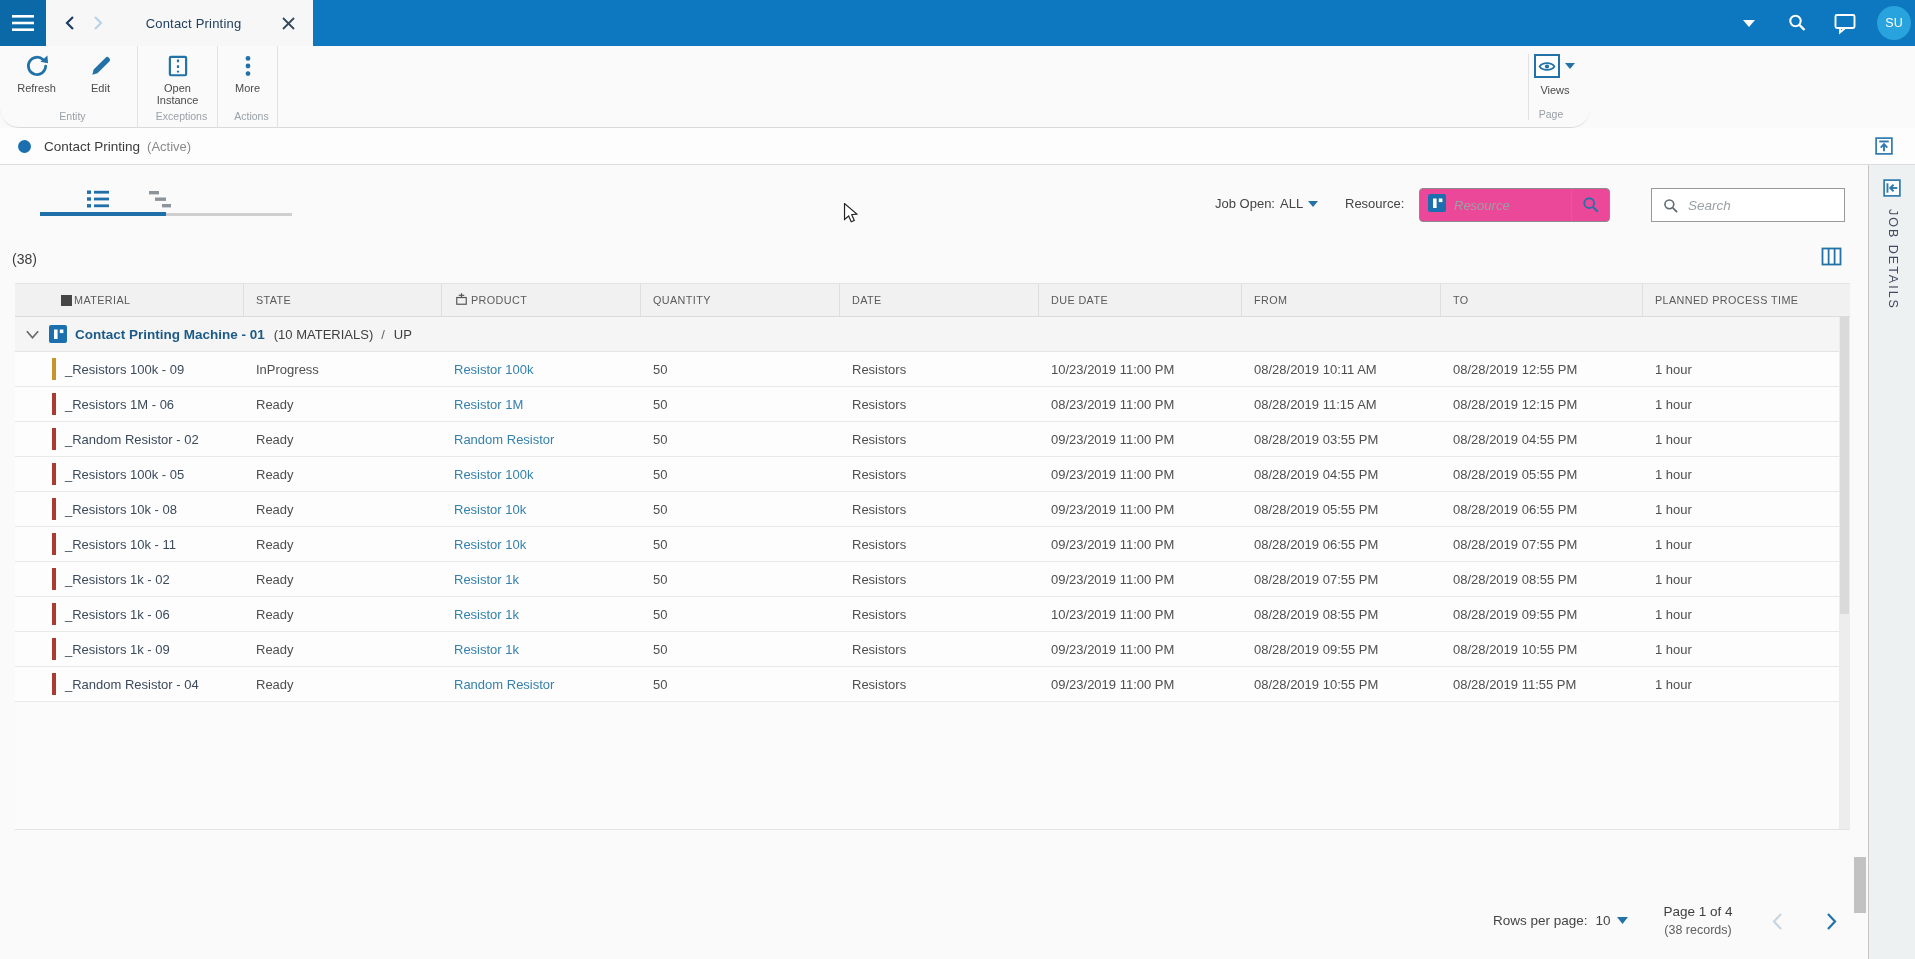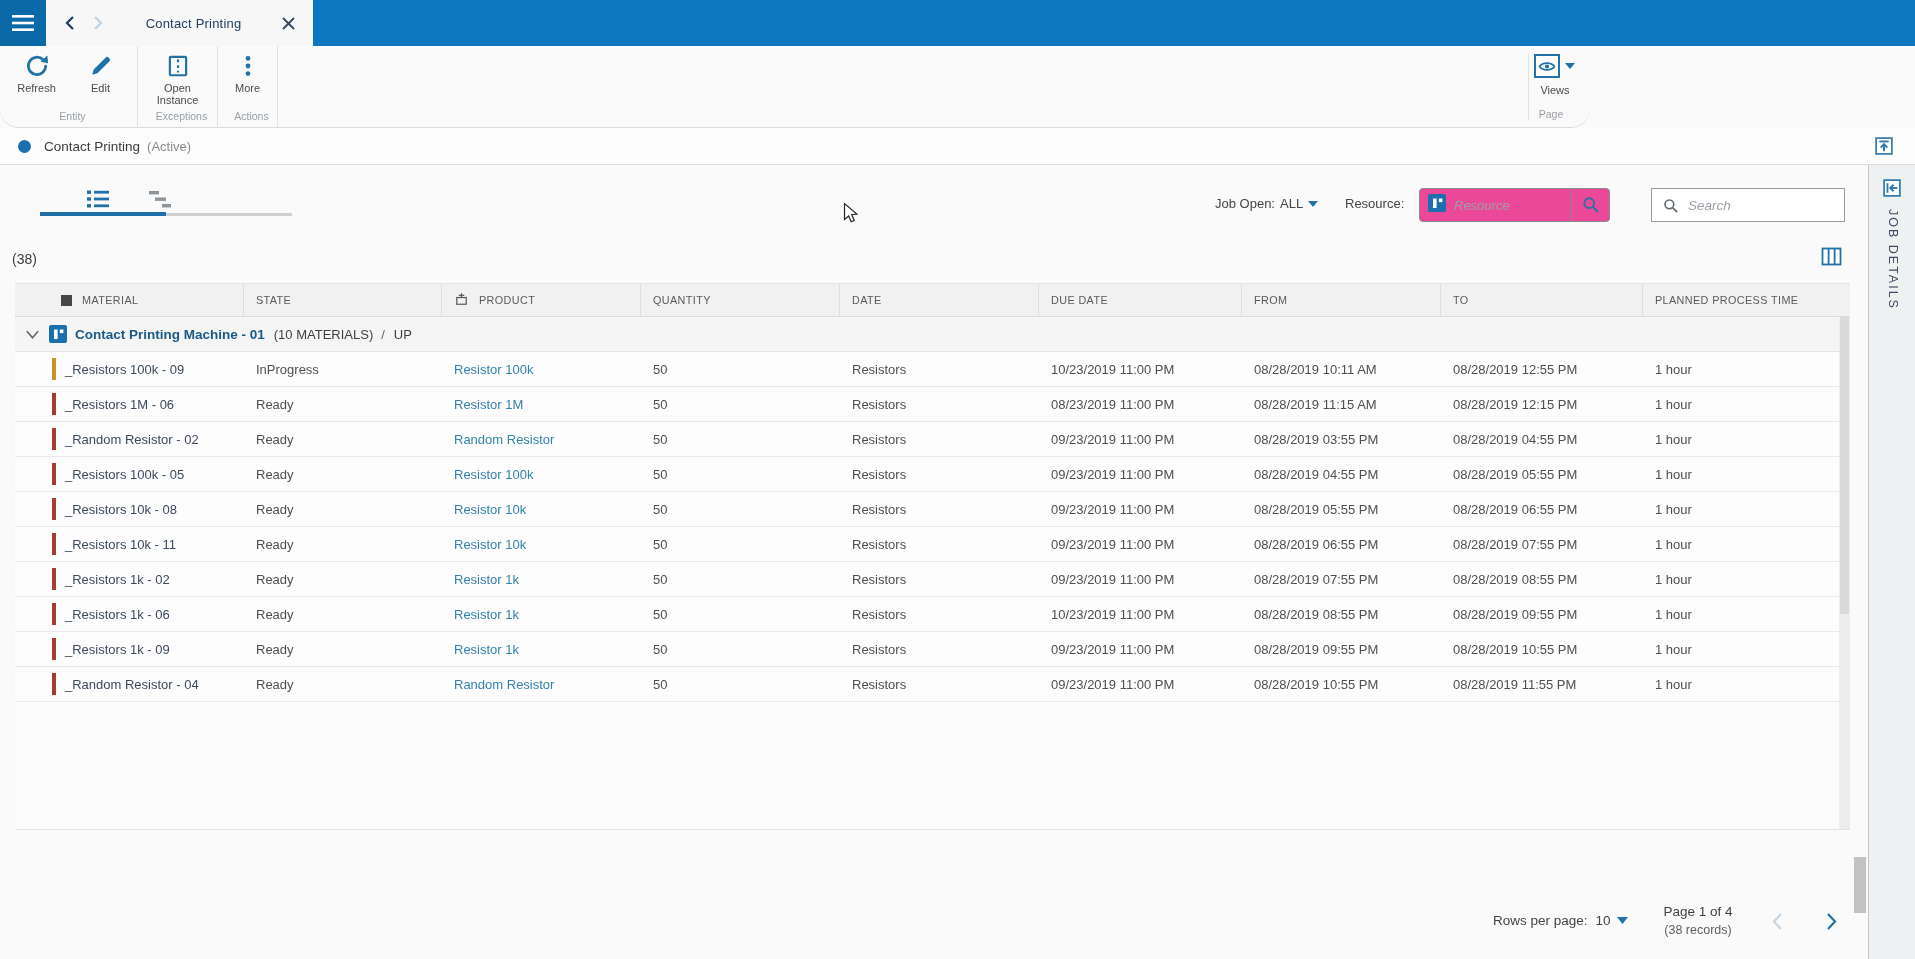--- a/index.html
+++ b/index.html
@@ -77,21 +77,21 @@
   .rec-count { position:absolute; left:12px; top:86px; font-size:14px; color:#3c3c3c; }
   .colchooser { position:absolute; left:1821px; top:82px; cursor:pointer; }
 
   
   .grid { position:absolute; left:15px; top:118px; width:1835px; height:547px; background:#fbfbfb;
     border-bottom:1px solid #e3e3e3; }
   .gridrow { display:grid; grid-template-columns:34px 195px 198px 199px 199px 199px 203px 199px 202px 1fr;
     align-items:center; }
   .thead { height:34px; background:#f1f1f1; border-top:1px solid #e4e4e4; border-bottom:1px solid #dcdcdc; }
   .th { height:100%; display:flex; align-items:center; padding-left:12px; font-size:10.8px;
-    letter-spacing:.4px; color:#5a5a5a; border-right:1px solid #dedede; gap:10px; cursor:pointer; }
+    letter-spacing:.4px; color:#5a5a5a; border-right:1px solid #dedede; gap:2px; cursor:pointer; }
   .th.noborder { border-right:none; }
   .mat-sq { width:11px; height:11px; background:#464646; flex:none; }
   .grouprow { height:35px; background:#f5f5f5; border-bottom:1px solid #e4e4e4; display:flex;
     align-items:center; padding-left:10px; }
   .g-chev { margin-right:9px; cursor:pointer; display:flex; }
   .g-name { font-size:13.5px; font-weight:bold; color:#1c5a87; margin-left:8px; cursor:pointer; }
   .g-count { font-size:13px; color:#3f3f3f; margin-left:9px; }
   .g-slash { font-size:13px; color:#666; margin-left:8px; }
   .g-up { font-size:13px; color:#3f3f3f; margin-left:9px; }
   .row { height:35px; background:#fdfdfd; border-bottom:1px solid #e9e9e9; font-size:13px; color:#4f4f4f; }
@@ -147,20 +147,40 @@
         </svg>
       </span>
       <span class="tab-title">Contact Printing</span>
       <span class="tab-close">
         <svg width="13" height="13" viewBox="0 0 13 13">
           <line x1="1" y1="1" x2="12" y2="12" stroke="#33475e" stroke-width="1.8"></line>
           <line x1="12" y1="1" x2="1" y2="12" stroke="#33475e" stroke-width="1.8"></line>
         </svg>
       </span>
     </div>
+    <div class="topbar-right">
+      <div class="tb-icon">
+        <svg width="12" height="7" viewBox="0 0 12 7">
+          <polygon points="0,0 12,0 6,7" fill="#fff"></polygon>
+        </svg>
+      </div>
+      <div class="tb-icon">
+        <svg width="22" height="22" viewBox="0 0 22 22">
+          <circle cx="9.5" cy="9" r="5.2" fill="none" stroke="#fff" stroke-width="2"></circle>
+          <line x1="13.5" y1="13" x2="18.5" y2="18" stroke="#fff" stroke-width="2.4"></line>
+        </svg>
+      </div>
+      <div class="tb-icon">
+        <svg width="24" height="24" viewBox="0 0 24 24">
+          <rect x="2.5" y="4" width="19" height="13" rx="1.5" fill="none" stroke="#fff" stroke-width="1.9"></rect>
+          <path d="M7 17 v4.5 L12.2 17" fill="none" stroke="#fff" stroke-width="1.9"></path>
+        </svg>
+      </div>
+      <div class="avatar">SU</div>
+    </div>
   </header>
 
   <div class="ribbon">
     <div class="rgroup" style="left:0; width:138px;">
       <div class="btns">
         <div class="rbtn">
           <svg width="26" height="26" viewBox="0 0 24 24">
             <path d="M20 12 a8 8 0 1 1 -2.3 -5.7" fill="none" stroke="#2272a7" stroke-width="2.5" stroke-linecap="round"></path>
             <polygon points="21.6,2.2 22.2,9.4 15.2,8" fill="#2272a7"></polygon>
           </svg>

